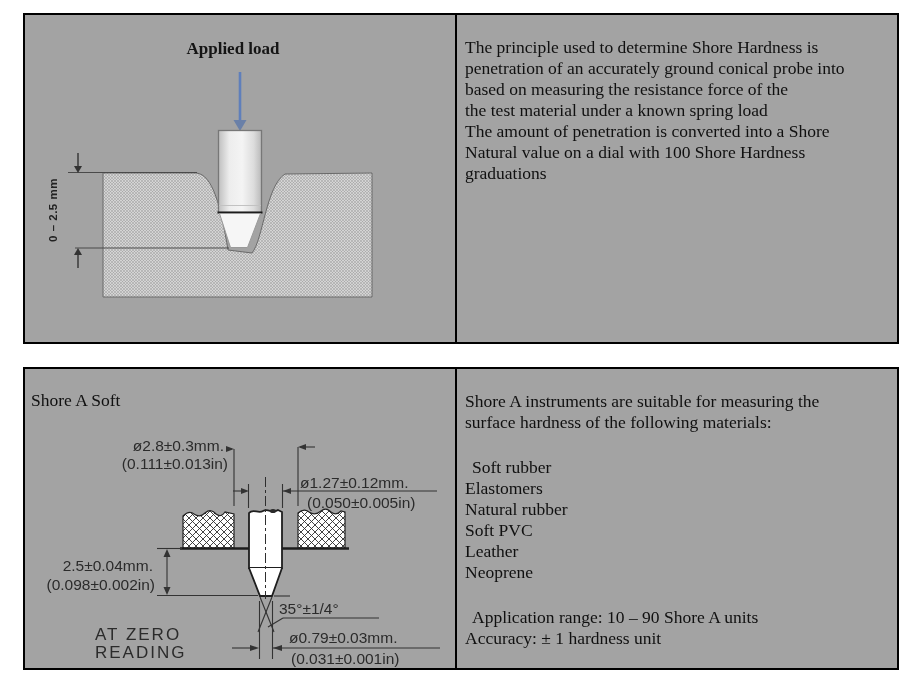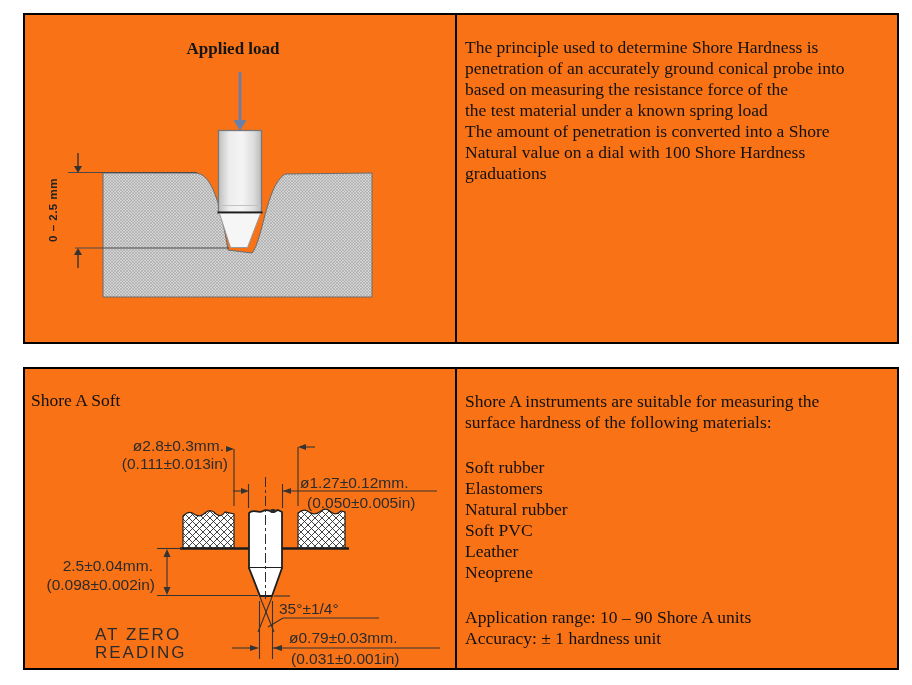--- a/index.html
+++ b/index.html
@@ -1,23 +1,23 @@
 <!DOCTYPE html>
 <html><head>
 <meta charset="utf-8">
 <style>
   html,body{margin:0;padding:0;background:#fff;}
   body{width:912px;height:685px;position:relative;font-family:"Liberation Serif",serif;color:#111;}
-  .panel{position:absolute;left:23px;width:872px;border:2px solid #000;display:flex;background:#f97316;}
+  .panel{position:absolute;left:23px;width:872px;border:2px solid #000;display:flex;background:#a3a3a3;}
   .panel1{top:13px;height:327px;}
   .panel2{top:367px;height:299px;}
   .cell-left{width:430px;border-right:2px solid #000;position:relative;flex:none;}
   .cell-right{flex:1;padding:22px 12px 0 8px;font-size:17.5px;line-height:21px;color:#101010;}
   .line{white-space:nowrap;}
-  .gap24{margin-top:24px;}
+  .gap24{margin-top:24px;margin-left:7px;}
   .drawing-title{position:absolute;left:6px;top:21px;font-size:17.5px;color:#101010;white-space:nowrap;}
   svg{position:absolute;left:0;top:0;}
   svg text{fill:#262626;}
   .dim-text{font-family:"Liberation Sans",sans-serif;font-size:15.5px;fill:#2b2b2b;}
   .note-text{font-family:"Liberation Sans",sans-serif;font-size:17px;fill:#2b2b2b;letter-spacing:2px;}
   .diagram-title{font-family:"Liberation Serif",serif;font-weight:bold;font-size:17px;fill:#151515;}
   .depth-label{font-family:"Liberation Sans",sans-serif;font-weight:bold;font-size:11.5px;fill:#222;letter-spacing:0.5px;}
   .dimline{stroke:#333;stroke-width:1.1;fill:none;}
   .thinline{stroke:#4a4a4a;stroke-width:1.1;fill:none;}
   .arrowhead{fill:#333;stroke:none;}

